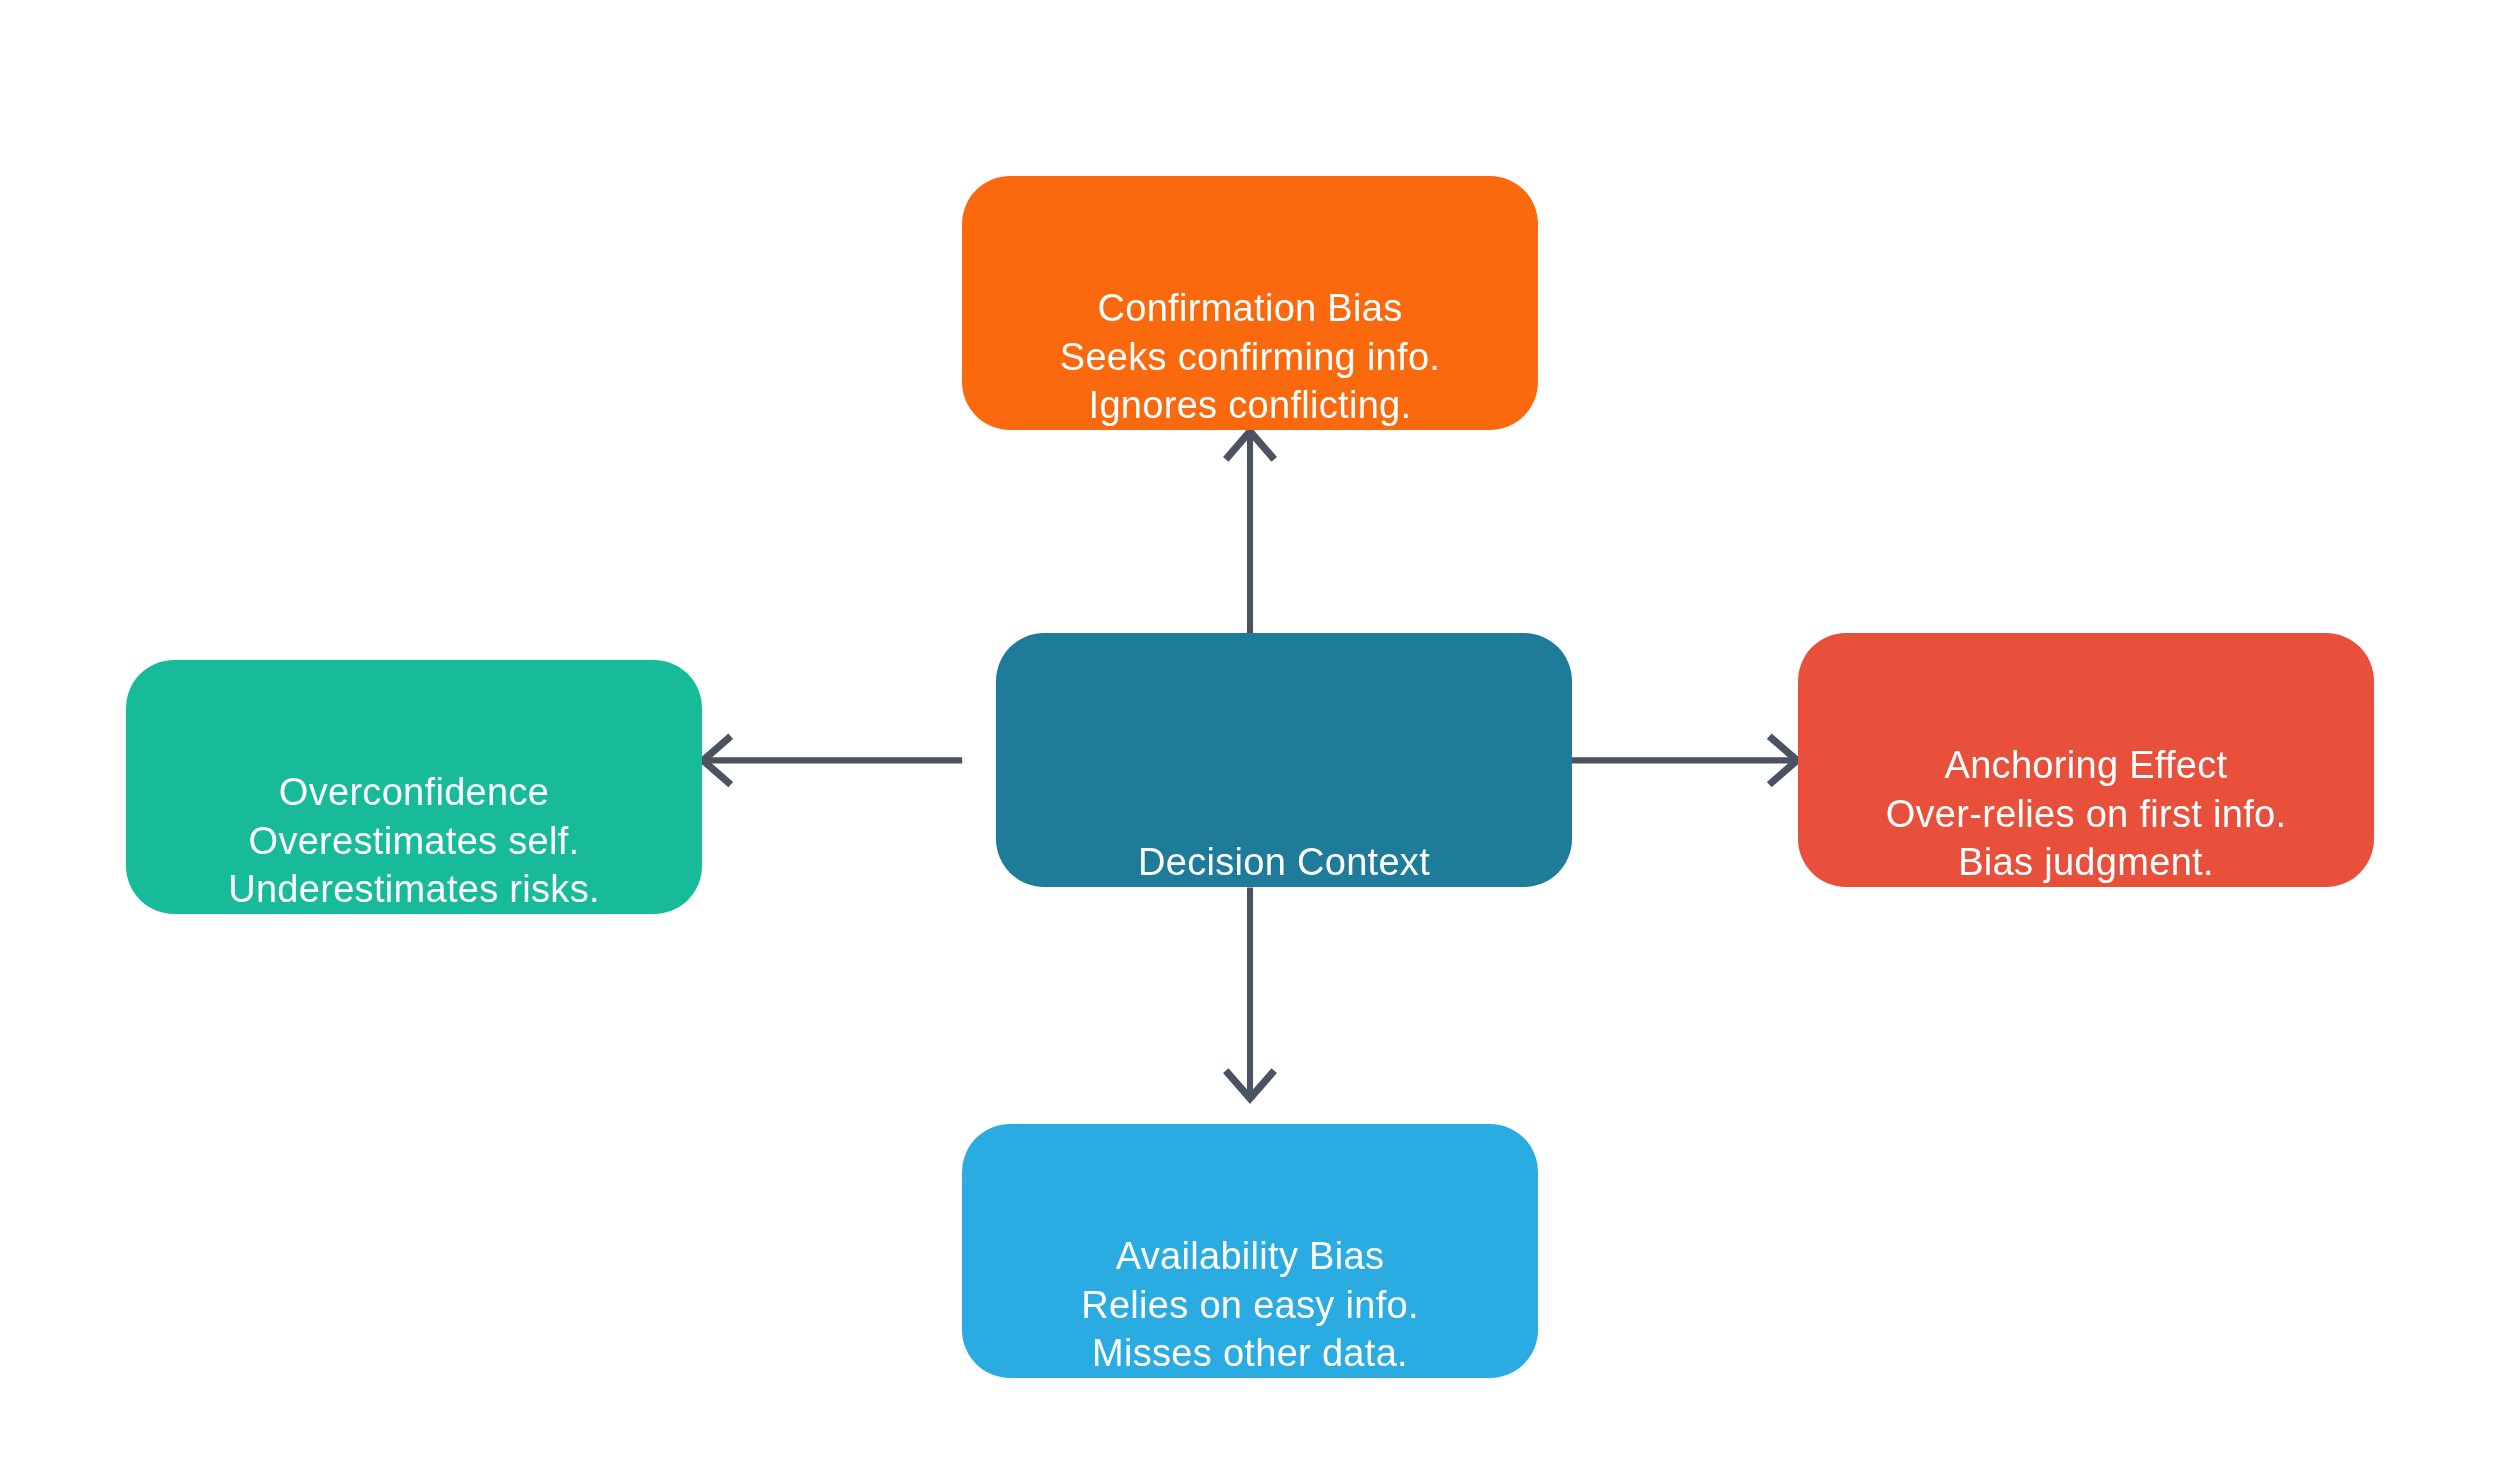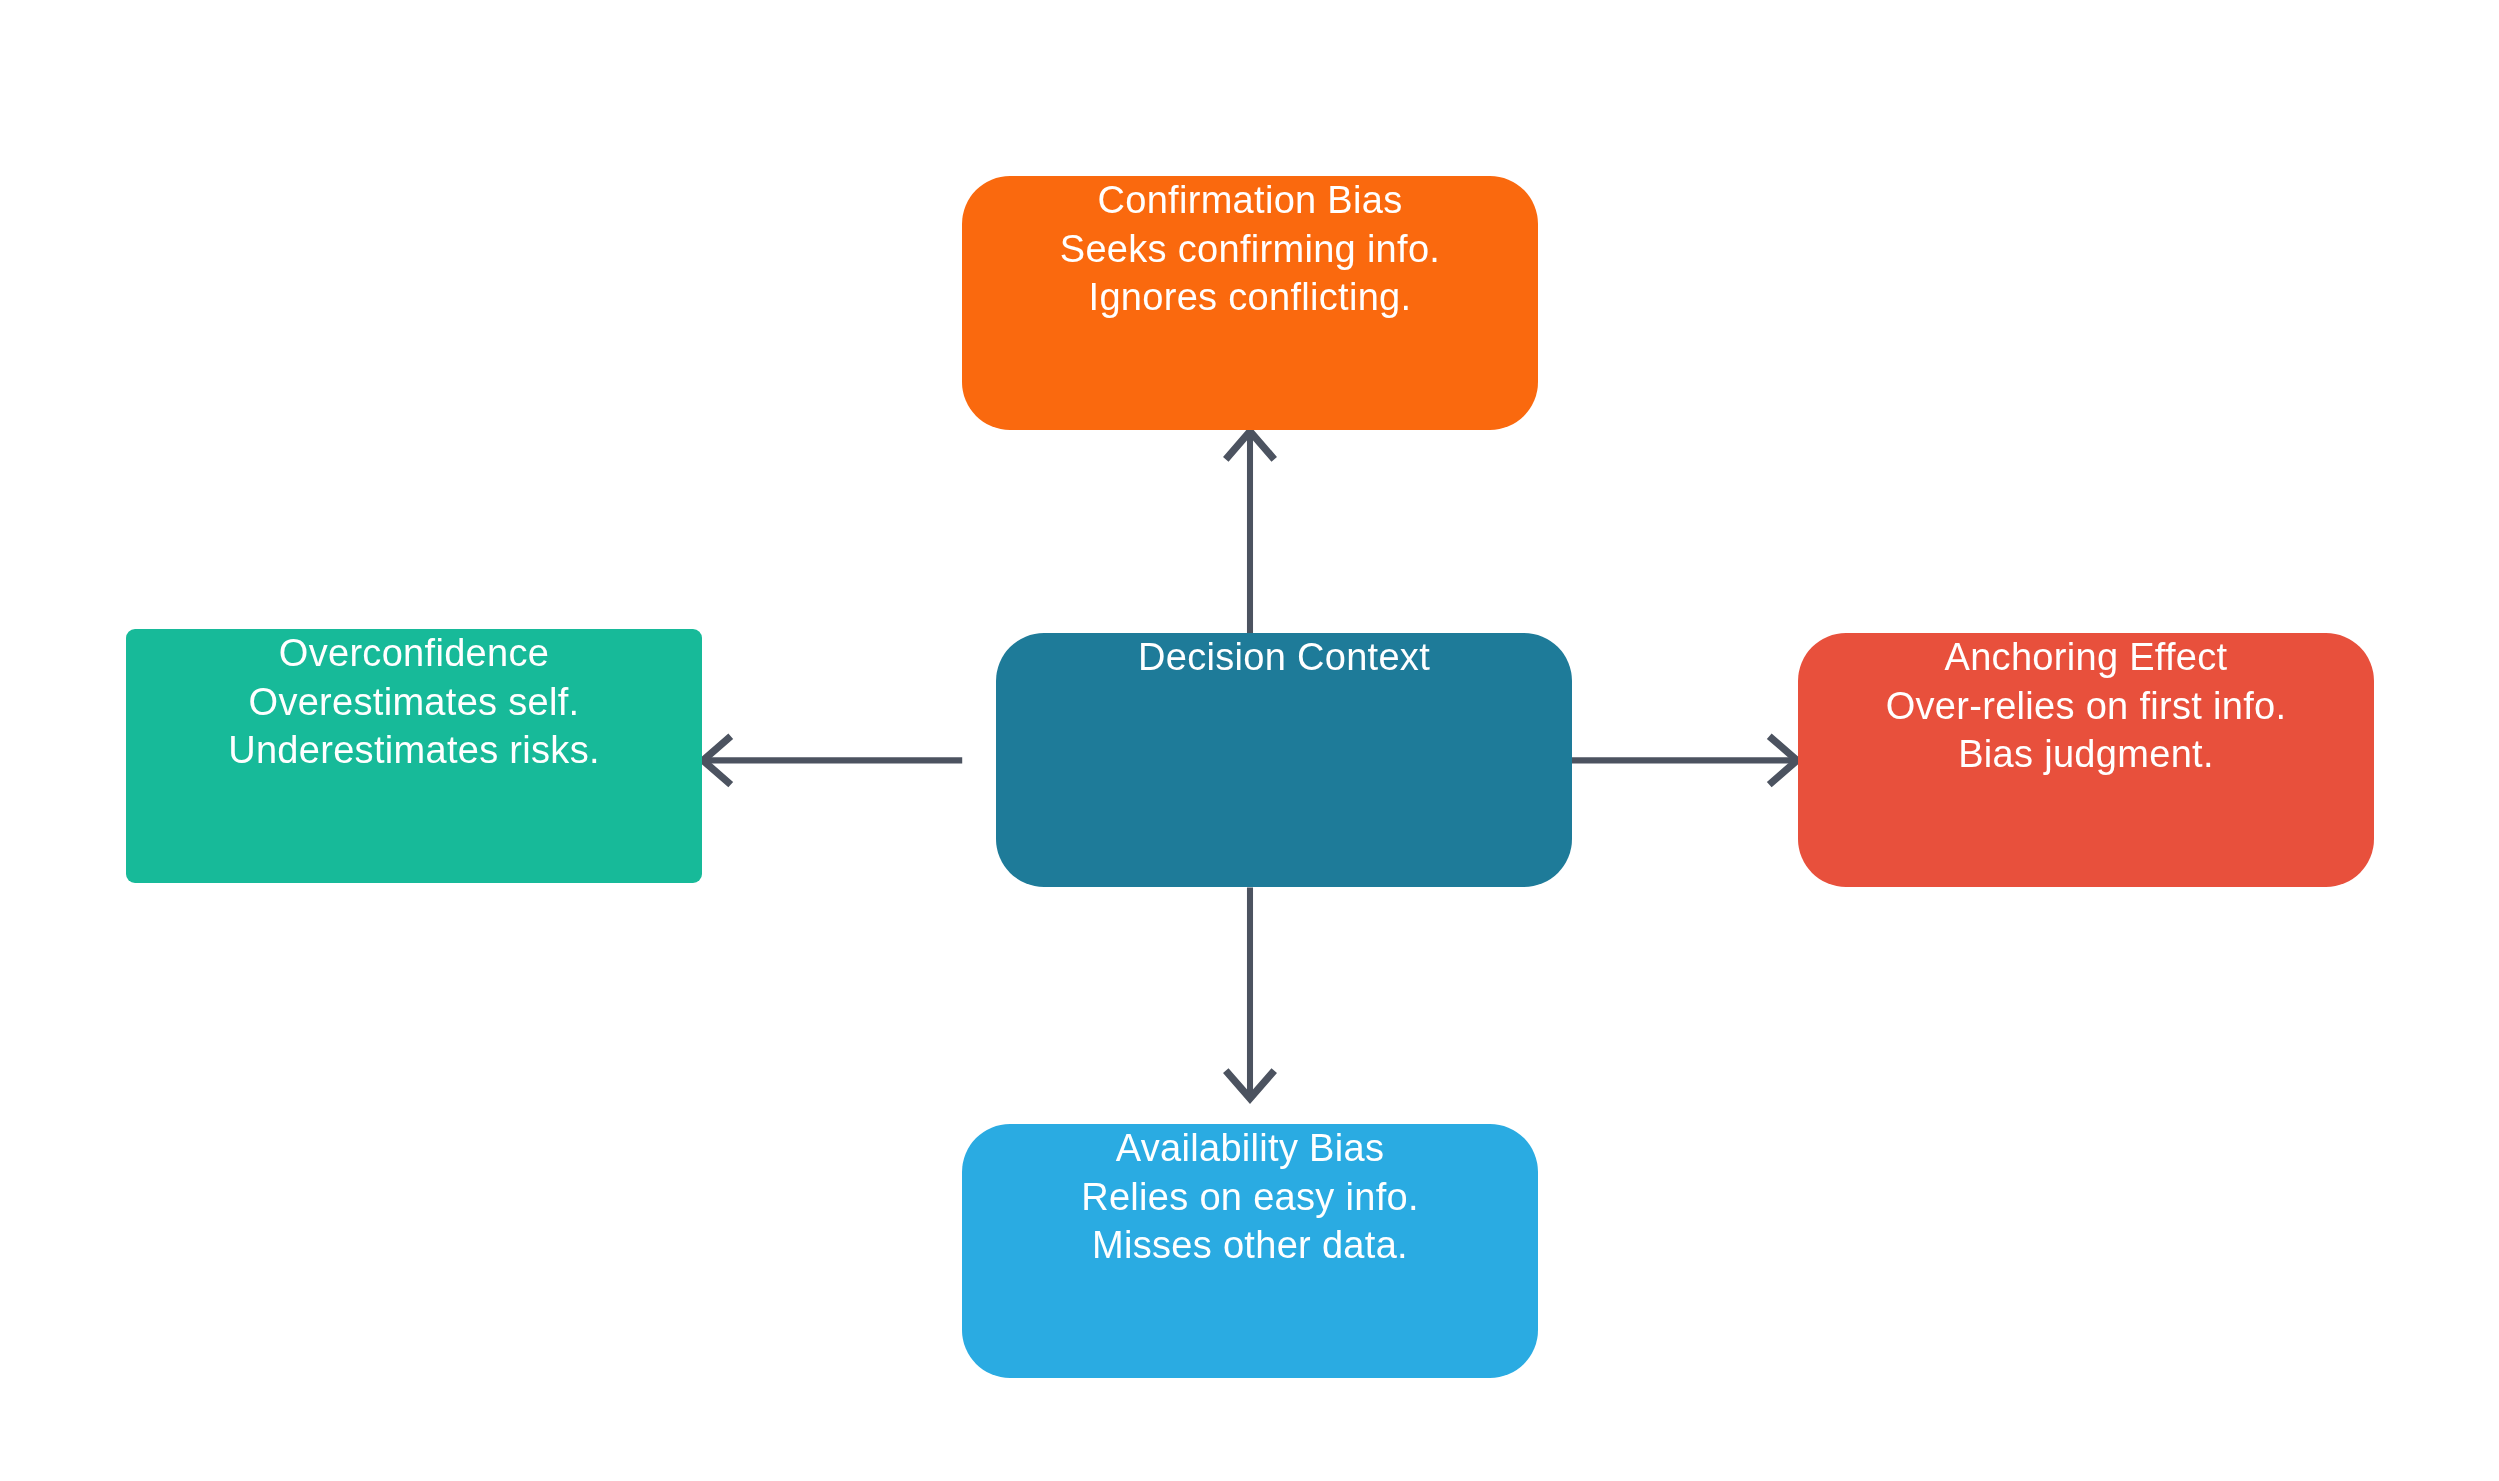--- a/index.html
+++ b/index.html
@@ -30,35 +30,35 @@
     fill: none;
     stroke-linecap: butt;
     stroke-linejoin: miter;
   }
   .node {
     position: absolute;
     width: 576px;
     height: 254px;
     border-radius: 48px;
     display: flex;
-    align-items: flex-start;
+    align-items: flex-end;
     justify-content: center;
   }
   .node-text {
     text-align: center;
     font-size: 38px;
     line-height: 1.28;
     font-weight: 400;
     letter-spacing: 0.3px;
     white-space: nowrap;
   }
   .node-top    { left: 962px; top:  176px; }
   .node-center { left: 996px; top: 633px; }
   .node-bottom { left: 962px; top: 1100px; margin-top: 24px; }
-  .node-left   { left:  126px; top: 629px; border-radius: 9px; }
+  .node-left   { left:  126px; top: 660px; }
   .node-right  { left: 1798px; top: 633px; }
 </style>
 </head>
 <body>
 
 <div class="canvas" style="background-color: rgb(255, 255, 255);">
 
   <svg class="arrows" viewBox="0 0 4126 2446" xmlns="http://www.w3.org/2000/svg">
     <g class="arrow" style="stroke: rgb(76, 83, 96);">
       <line x1="2063" y1="1045" x2="2063" y2="720"></line>

